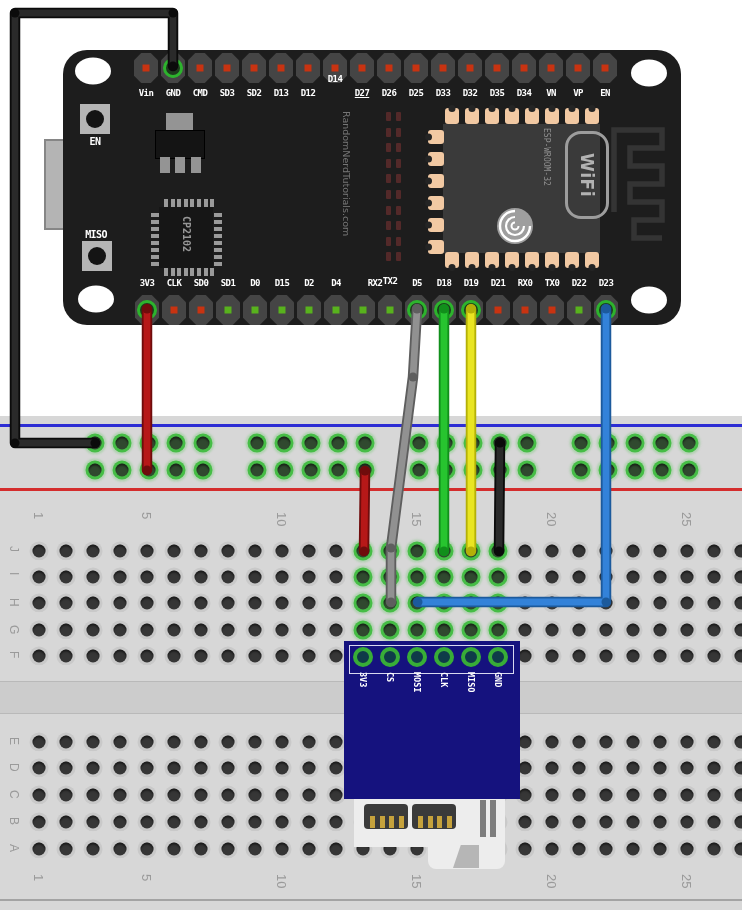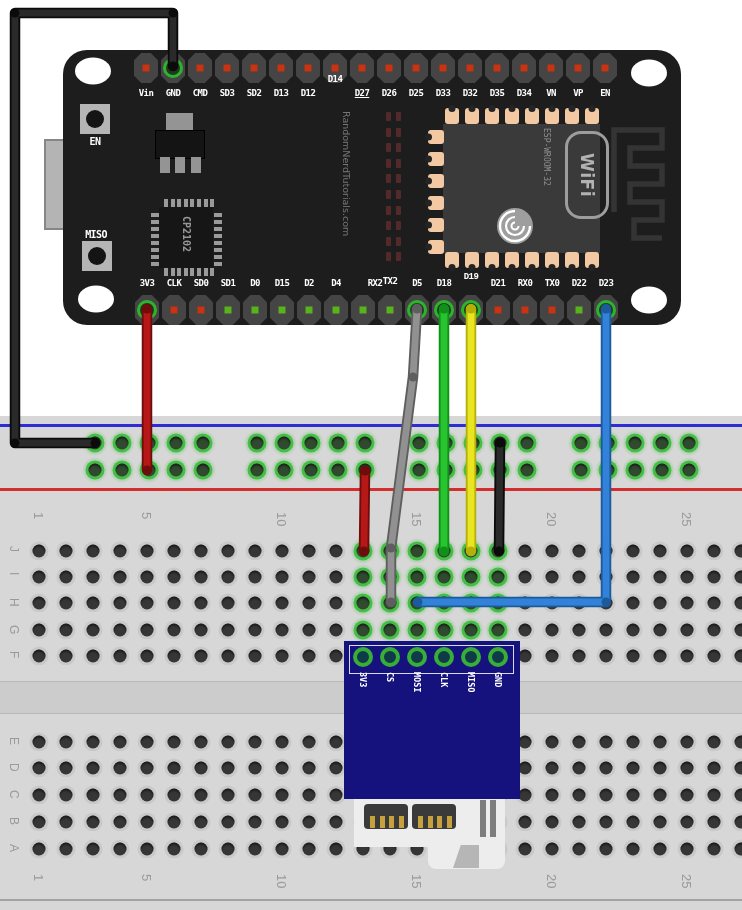--- a/index.html
+++ b/index.html
@@ -513,21 +513,21 @@
     <div class="sq" style="left: 390px; top: 310px; background: rgb(88, 178, 29);"></div>
     <div class="pinlabel" style="left: 375px; top: 276px;">TX2</div>
     <div class="pad" style="left: 417px; top: 310px;"></div>
     <div class="pinring" style="left: 417px; top: 310px;"></div>
     <div class="pinlabel" style="left: 402px; top: 278px;">D5</div>
     <div class="pad" style="left: 444px; top: 310px;"></div>
     <div class="pinring" style="left: 444px; top: 310px;"></div>
     <div class="pinlabel" style="left: 429px; top: 278px;">D18</div>
     <div class="pad" style="left: 471px; top: 310px;"></div>
     <div class="pinring" style="left: 471px; top: 310px;"></div>
-    <div class="pinlabel" style="left: 456px; top: 272px; font-family: Liberation Mono, monospace;">D19</div>
+    <div class="pinlabel" style="left: 456px; top: 278px;">D19</div>
     <div class="pad" style="left: 498px; top: 310px;"></div>
     <div class="sq" style="left: 498px; top: 310px; background: rgb(200, 51, 17);"></div>
     <div class="pinlabel" style="left: 483px; top: 278px;">D21</div>
     <div class="pad" style="left: 525px; top: 310px;"></div>
     <div class="sq" style="left: 525px; top: 310px; background: rgb(200, 51, 17);"></div>
     <div class="pinlabel" style="left: 510px; top: 278px;">RX0</div>
     <div class="pad" style="left: 552px; top: 310px;"></div>
     <div class="sq" style="left: 552px; top: 310px; background: rgb(200, 51, 17);"></div>
     <div class="pinlabel" style="left: 537px; top: 278px;">TX0</div>
     <div class="pad" style="left: 579px; top: 310px;"></div>

